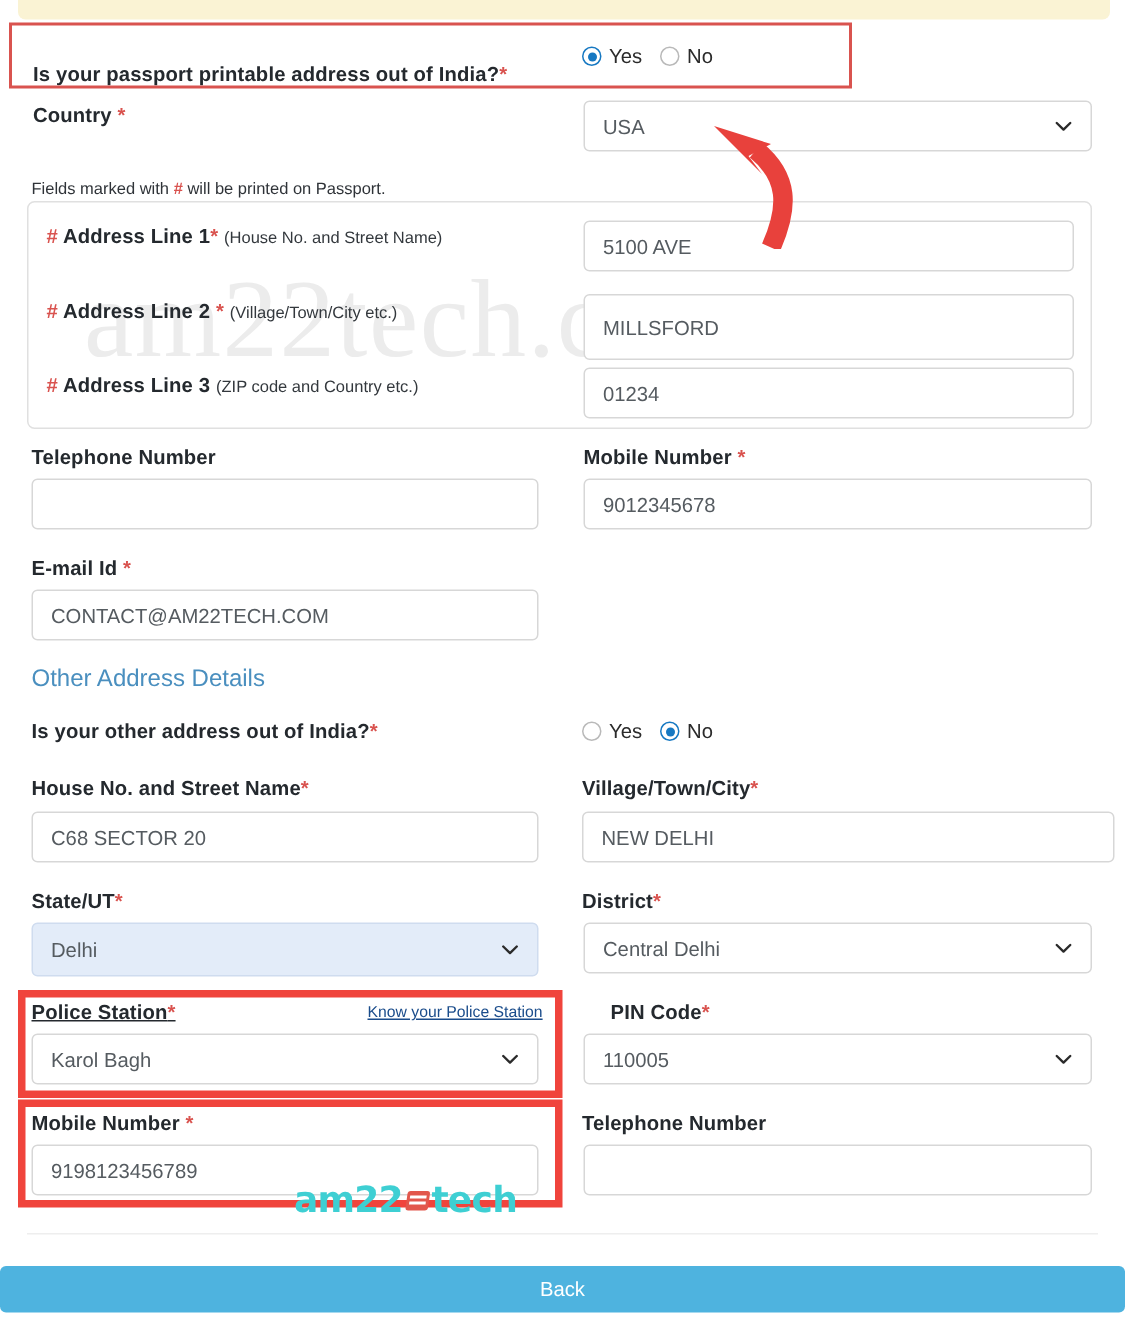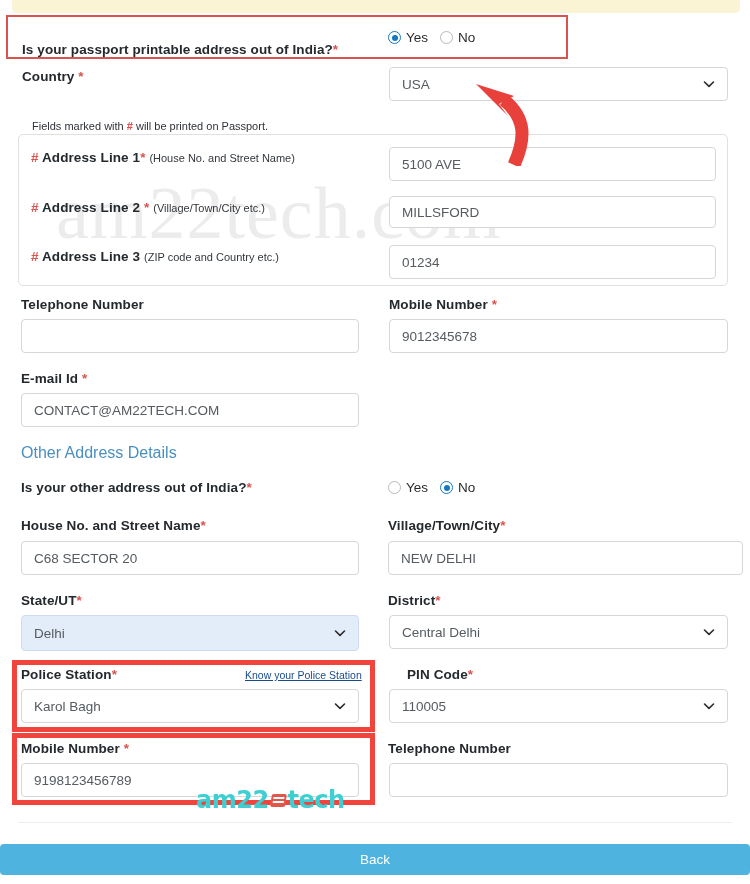--- a/index.html
+++ b/index.html
@@ -238,41 +238,41 @@
 
   <div class="sel" style="position:absolute;left:389px;top:67px;width:339px;height:34px;">
     <span>USA</span>
     <span class="chev">
       <svg viewBox="0 0 12 12" width="12" height="12">
           <path d="M1.5 4 L6 8.4 L10.5 4" fill="none" stroke="currentColor" stroke-width="1.6" stroke-linecap="round" stroke-linejoin="round"></path>
         </svg>
     </span>
   </div>
 
-  <div style="position:absolute;left:21px;top:120px;font-size:11px;color:#2f3338;margin-left:11px;">
+  <div style="position:absolute;left:21px;top:120px;font-size:11px;color:#2f3338;">
     Fields marked with <span class="hash">#</span> will be printed on Passport.
   </div>
 
   <div class="addr-box"></div>
 
   <div style="position:absolute;left:31px;top:150px;" class="lbl">
     <span class="hash">#</span>
     <span>Address Line 1</span><span class="req">*</span>
     <span class="hint">(House No. and Street Name)</span>
   </div>
   <div class="field-box" style="position:absolute;left:389px;top:147px;width:327px;height:34px;">
     <span>5100 AVE</span>
   </div>
 
   <div style="position:absolute;left:31px;top:200px;" class="lbl">
     <span class="hash">#</span>
     <span>Address Line 2</span>&nbsp;<span class="req">*</span>
     <span class="hint">(Village/Town/City etc.)</span>
   </div>
-  <div class="field-box" style="position:absolute;left:389px;top:196px;width:327px;height:32px;">
+  <div class="field-box" style="position:absolute;left:389px;top:196px;width:327px;height:44px;">
     <span>MILLSFORD</span>
   </div>
 
   <div style="position:absolute;left:31px;top:249px;" class="lbl">
     <span class="hash">#</span>
     <span>Address Line 3</span>
     <span class="hint">(ZIP code and Country etc.)</span>
   </div>
   <div class="field-box" style="position:absolute;left:389px;top:245px;width:327px;height:34px;">
     <span>01234</span>
@@ -341,21 +341,21 @@
   </div>
   <div class="sel" style="position:absolute;left:389px;top:615px;width:339px;height:34px;">
     <span>Central Delhi</span>
     <span class="chev">
       <svg viewBox="0 0 12 12" width="12" height="12">
           <path d="M1.5 4 L6 8.4 L10.5 4" fill="none" stroke="currentColor" stroke-width="1.6" stroke-linecap="round" stroke-linejoin="round"></path>
         </svg>
     </span>
   </div>
 
-  <div style="position:absolute;left:21px;top:667px;" class="lbl">
+  <div style="position:absolute;left:21px;top:667px;text-decoration:underline;" class="lbl">
     <span>Police Station</span><span class="req">*</span>
   </div>
   <a class="link" style="position:absolute;left:245px;top:669px;">Know your Police Station</a>
   <div class="sel" style="position:absolute;left:21px;top:689px;width:338px;height:34px;">
     <span>Karol Bagh</span>
     <span class="chev">
       <svg viewBox="0 0 12 12" width="12" height="12">
           <path d="M1.5 4 L6 8.4 L10.5 4" fill="none" stroke="currentColor" stroke-width="1.6" stroke-linecap="round" stroke-linejoin="round"></path>
         </svg>
     </span>

